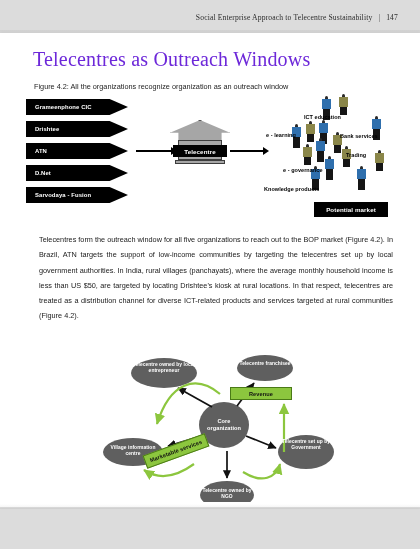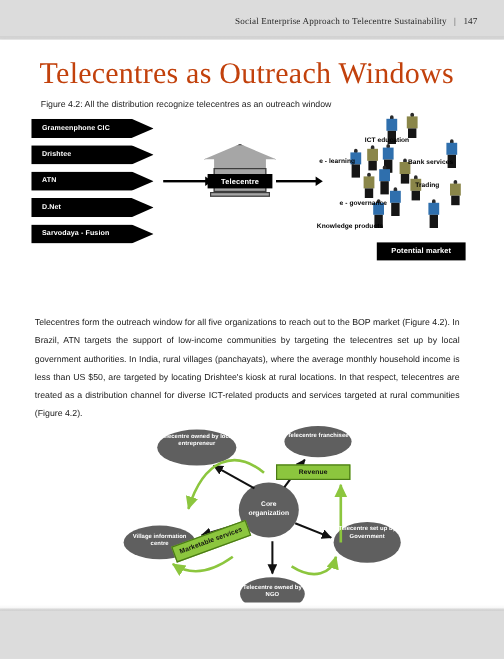--- a/index.html
+++ b/index.html
@@ -46,22 +46,22 @@
     color: #2b2b2b;
     white-space: nowrap;
   }
   .running-header .sep { margin: 0 4px; color: #4a4a4a; }
 
   
   .chapter-title {
     position: absolute;
     left: 33px; top: 48px;
     font-family: "Liberation Serif", serif;
-    font-size: 25px;
-    color: #c2410c;
+    font-size: 20px;
+    color: #6d28d9;
     letter-spacing: 0.2px;
     white-space: nowrap;
   }
 
   .fig-caption {
     position: absolute;
     font-size: 7.3px;
     color: #1c1c1c;
     white-space: nowrap;
   }
@@ -194,27 +194,26 @@
     color: #fff;
     font-size: 6.2px;
     font-weight: bold;
     display: flex; align-items: center; justify-content: center;
     letter-spacing: 0.1px;
   }
 
   
   #body-text {
     position: absolute;
-    left: 29px; top: 232px;
+    left: 39px; top: 232px;
     width: 354px;
     font-size: 7.3px;
     line-height: 15.3px;
     color: #1a1a1a;
     text-align: justify;
-    margin-top: 29px;
   }
 
   
   #figure43 {
     position: absolute;
     left: 100px; top: 352px;
     width: 300px; height: 150px;
   }
   #figure43 svg { position: absolute; left: 0; top: 0; }
 
@@ -254,21 +253,21 @@
   <div class="page-shadow-bottom"></div>
 
   <div class="running-header">
     <span>Social  Enterprise Approach to Telecentre Sustainability</span>
     <span class="sep">|</span>
     <span>147</span>
   </div>
 
   <div class="chapter-title">Telecentres as Outreach Windows</div>
 
-  <div class="fig-caption" id="fig42-caption">Figure 4.2: All the distribution recognize telecentres as an outreach window</div>
+  <div class="fig-caption" id="fig42-caption">Figure 4.2: All the organizations recognize organization as an outreach window</div>
 
   <div id="figure42">
 
     <div class="org-arrow" id="org-0">
       <span>Grameenphone CIC</span>
     </div>
     <div class="org-arrow" id="org-1">
       <span>Drishtee</span>
     </div>
     <div class="org-arrow" id="org-2">

